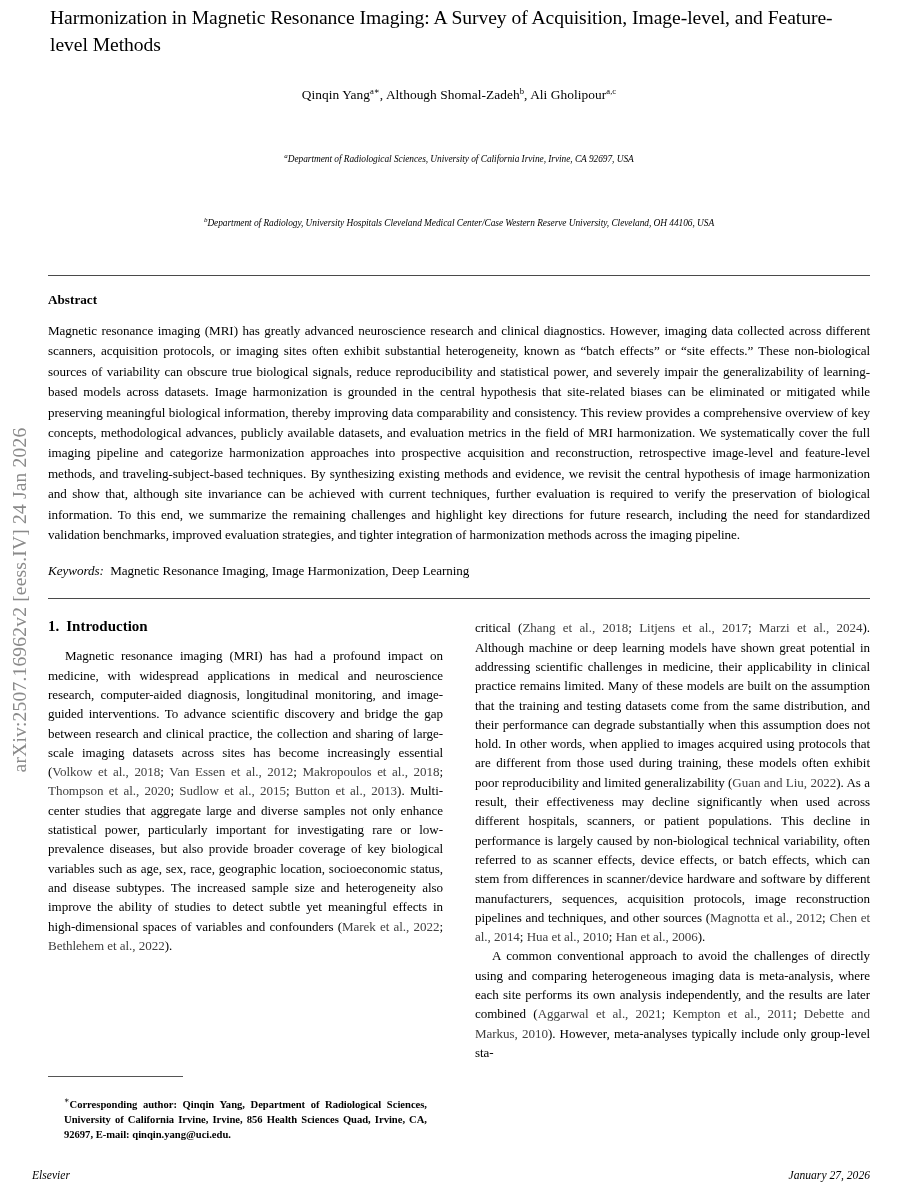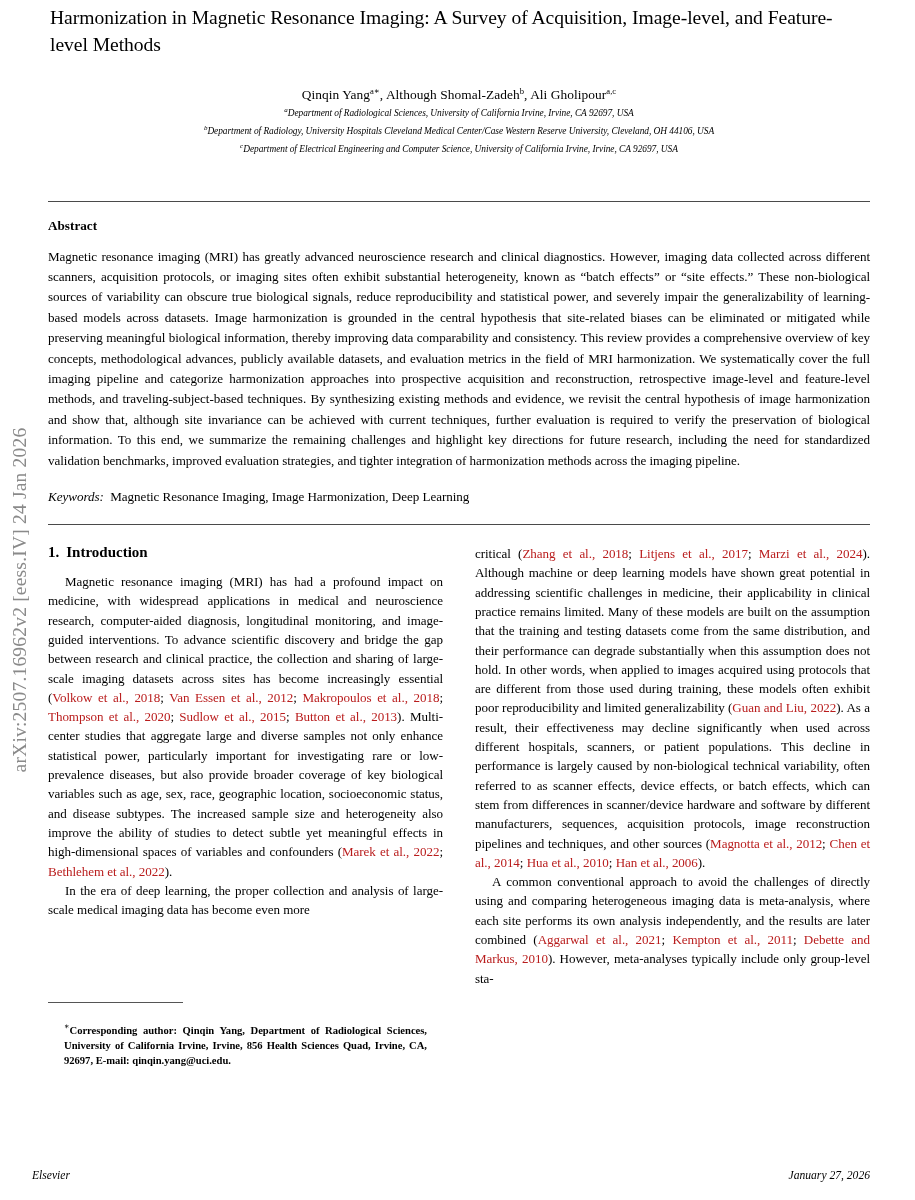--- a/index.html
+++ b/index.html
@@ -62,20 +62,21 @@
     margin-top: 28px;
     letter-spacing: 0.05px;
   }
   #author-line sup { font-size: 8.6px; }
   .affil {
     text-align: center;
     font-size: 9.4px;
     font-style: italic;
     line-height: 14.6px;
     letter-spacing: -0.05px;
+    margin-top: 46px;
   }
   .affil:first-of-type { margin-top: 15px; }
   .affil sup { font-size: 7px; font-style: italic; }
 
   
   .hrule {
     border: 0;
     border-top: 1.1px solid #4a4a4a;
     margin: 0;
     width: 100%;
@@ -127,21 +128,21 @@
     font-size: 13.05px;
     line-height: 19.3px;
     text-align: justify;
     margin: 0;
     letter-spacing: -0.05px;
     hyphens: auto;
     -webkit-hyphens: auto;
   }
   .body-par.indent { text-indent: 17px; }
   .body-par.first-after-head { margin-top: 11px; }
-  .cite { color: #b91c1c; }
+  .cite { color: #404040; }
 
   
   #footnote-zone {
     position: absolute;
     left: 0;
     bottom: 0;
     width: 395px;
   }
   #footnote-rule {
     border: 0;
@@ -182,21 +183,20 @@
 
   <div id="title-block">
     <h1 id="paper-title">Harmonization in Magnetic Resonance Imaging: A Survey of Acquisition, Image-level, and Feature-level Methods</h1>
 
     <div id="author-line">
       <span>Qinqin Yang</span><sup>a∗</sup><span>, </span><span>Although Shomal-Zadeh</span><sup>b</sup><span>, </span><span>Ali Gholipour</span><sup>a,c</sup>
     </div>
 
     <div class="affil"><sup>a</sup><span>Department of Radiological Sciences, University of California Irvine, Irvine, CA 92697, USA</span></div>
     <div class="affil"><sup>b</sup><span>Department of Radiology, University Hospitals Cleveland Medical Center/Case Western Reserve University, Cleveland, OH 44106, USA</span></div>
-    <div class="affil"><sup>c</sup><span>Department of Electrical Engineering and Computer Science, University of California Irvine, Irvine, CA 92697, USA</span></div>
   </div>
 
   <hr class="hrule" id="rule-top">
 
   <div id="abstract-block">
     <div id="abstract-heading">Abstract</div>
     <p id="abstract-text">Magnetic resonance imaging (MRI) has greatly advanced neuroscience research and clinical diagnostics. However, imaging data collected across different scanners, acquisition protocols, or imaging sites often exhibit substantial heterogeneity, known as “batch effects” or “site effects.” These non-biological sources of variability can obscure true biological signals, reduce reproducibility and statistical power, and severely impair the generalizability of learning-based models across datasets. Image harmonization is grounded in the central hypothesis that site-related biases can be eliminated or mitigated while preserving meaningful biological information, thereby improving data comparability and consistency. This review provides a comprehensive overview of key concepts, methodological advances, publicly available datasets, and evaluation metrics in the field of MRI harmonization. We systematically cover the full imaging pipeline and categorize harmonization approaches into prospective acquisition and reconstruction, retrospective image-level and feature-level methods, and traveling-subject-based techniques. By synthesizing existing methods and evidence, we revisit the central hypothesis of image harmonization and show that, although site invariance can be achieved with current techniques, further evaluation is required to verify the preservation of biological information. To this end, we summarize the remaining challenges and highlight key directions for future research, including the need for standardized validation benchmarks, improved evaluation strategies, and tighter integration of harmonization methods across the imaging pipeline.</p>
     <div id="keywords-line">
       <span class="kw-label">Keywords:</span>&nbsp;&nbsp;<span>Magnetic Resonance Imaging, Image Harmonization, Deep Learning</span>
     </div>
@@ -206,21 +206,20 @@
 
   <div id="columns">
 
     <div class="column" id="col-left">
       <div class="sec-heading">
         <span class="secnum">1.</span><span>Introduction</span>
       </div>
 
       <p class="body-par indent first-after-head"><span>Magnetic resonance imaging (MRI) has had a profound impact on medicine, with widespread applications in medical and neuroscience research, computer-aided diagnosis, longitudinal monitoring, and image-guided interventions. To advance scientific discovery and bridge the gap between research and clinical practice, the collection and sharing of large-scale imaging datasets across sites has become increasingly essential (</span><span class="cite">Volkow et al., 2018</span><span>; </span><span class="cite">Van Essen et al., 2012</span><span>; </span><span class="cite">Makropoulos et al., 2018</span><span>; </span><span class="cite">Thompson et al., 2020</span><span>; </span><span class="cite">Sudlow et al., 2015</span><span>; </span><span class="cite">Button et al., 2013</span><span>). Multi-center studies that aggregate large and diverse samples not only enhance statistical power, particularly important for investigating rare or low-prevalence diseases, but also provide broader coverage of key biological variables such as age, sex, race, geographic location, socioeconomic status, and disease subtypes. The increased sample size and heterogeneity also improve the ability of studies to detect subtle yet meaningful effects in high-dimensional spaces of variables and confounders (</span><span class="cite">Marek et al., 2022</span><span>; </span><span class="cite">Bethlehem et al., 2022</span><span>).</span></p>
 
-      <p class="body-par indent">In the era of deep learning, the proper collection and analysis of large-scale medical imaging data has become even more</p>
 
       <div id="footnote-zone">
         <hr id="footnote-rule">
         <p id="footnote-text"><sup>∗</sup><span>Corresponding author: Qinqin Yang,  Department of Radiological Sciences, University of California Irvine, Irvine, 856 Health Sciences Quad, Irvine, CA, 92697, E-mail: qinqin.yang@uci.edu.</span></p>
       </div>
     </div>
 
     <div class="column" id="col-right">
       <p class="body-par"><span>critical (</span><span class="cite">Zhang et al., 2018</span><span>; </span><span class="cite">Litjens et al., 2017</span><span>; </span><span class="cite">Marzi et al., 2024</span><span>). Although machine or deep learning models have shown great potential in addressing scientific challenges in medicine, their applicability in clinical practice remains limited. Many of these models are built on the assumption that the training and testing datasets come from the same distribution, and their performance can degrade substantially when this assumption does not hold. In other words, when applied to images acquired using protocols that are different from those used during training, these models often exhibit poor reproducibility and limited generalizability (</span><span class="cite">Guan and Liu, 2022</span><span>). As a result, their effectiveness may decline significantly when used across different hospitals, scanners, or patient populations. This decline in performance is largely caused by non-biological technical variability, often referred to as scanner effects, device effects, or batch effects, which can stem from differences in scanner/device hardware and software by different manufacturers, sequences, acquisition protocols, image reconstruction pipelines and techniques, and other sources (</span><span class="cite">Magnotta et al., 2012</span><span>; </span><span class="cite">Chen et al., 2014</span><span>; </span><span class="cite">Hua et al., 2010</span><span>; </span><span class="cite">Han et al., 2006</span><span>).</span></p>
 

